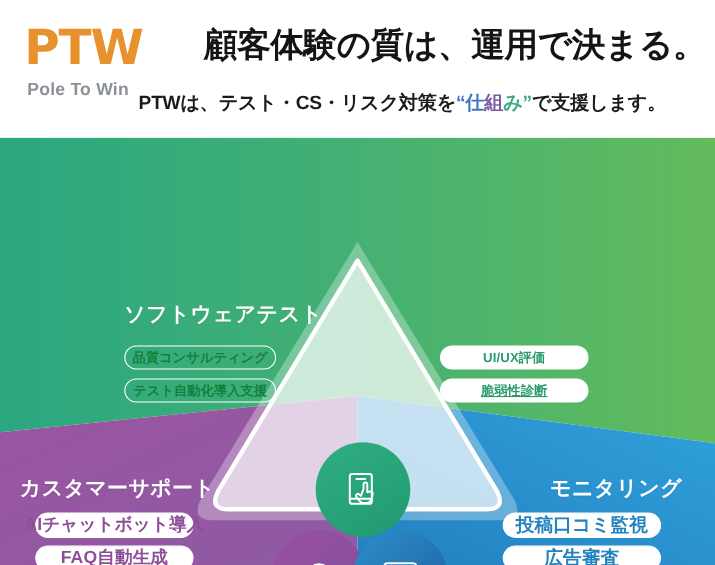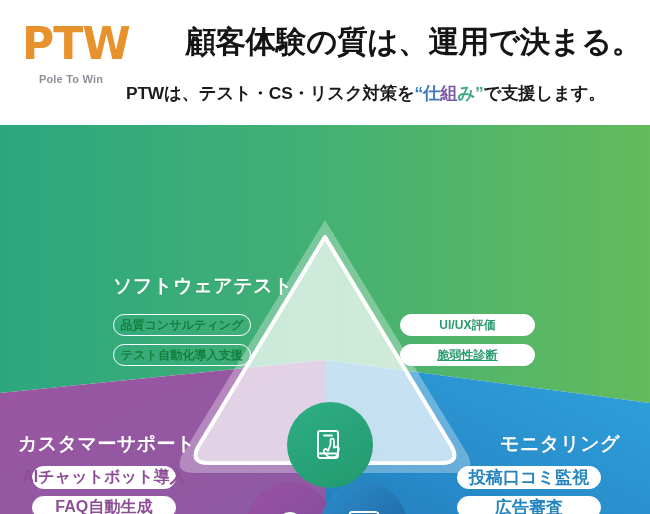--- a/index.html
+++ b/index.html
@@ -6,21 +6,21 @@
   html,body { width:650px; height:514px; overflow:hidden; background:#ffffff;
     font-family:"Liberation Sans","DejaVu Sans",sans-serif; }
 
   #page { position:relative; width:650px; height:514px; background:#fff; }
 
   
   .header { position:absolute; left:0; top:0; width:650px; height:149px; background:#fff; }
   .logo-wrap { position:absolute; left:22px; top:22px; width:98px; text-align:center; }
   .logo-mark { font-size:44px; line-height:44px; font-weight:bold; color:#E8922E;
     letter-spacing:-1px; font-family:"DejaVu Sans",sans-serif; }
-  .logo-sub { margin-top:7px; font-size:11px; font-weight:bold; color:#8C9199; letter-spacing:0.2px; }
+  .logo-sub { margin-top:7px; font-size:16px; font-weight:bold; color:#8C9199; letter-spacing:0.2px; }
 
   .headline { position:absolute; left:122px; top:24px; width:520px;
     font-size:30.5px; line-height:34px; font-weight:bold; color:#141414;
     letter-spacing:-0.3px; white-space:nowrap;text-align:right; }
   .subline { position:absolute; left:126px; top:82px; width:520px;
     font-size:17.4px; line-height:22px; font-weight:bold; color:#1b1b1b;
     letter-spacing:-0.2px; white-space:nowrap; }
   .kw { color:#6F4F9E; }
   .kw .k1 { color:#3E79BE; }
   .kw .k2 { color:#7B5AA6; }

